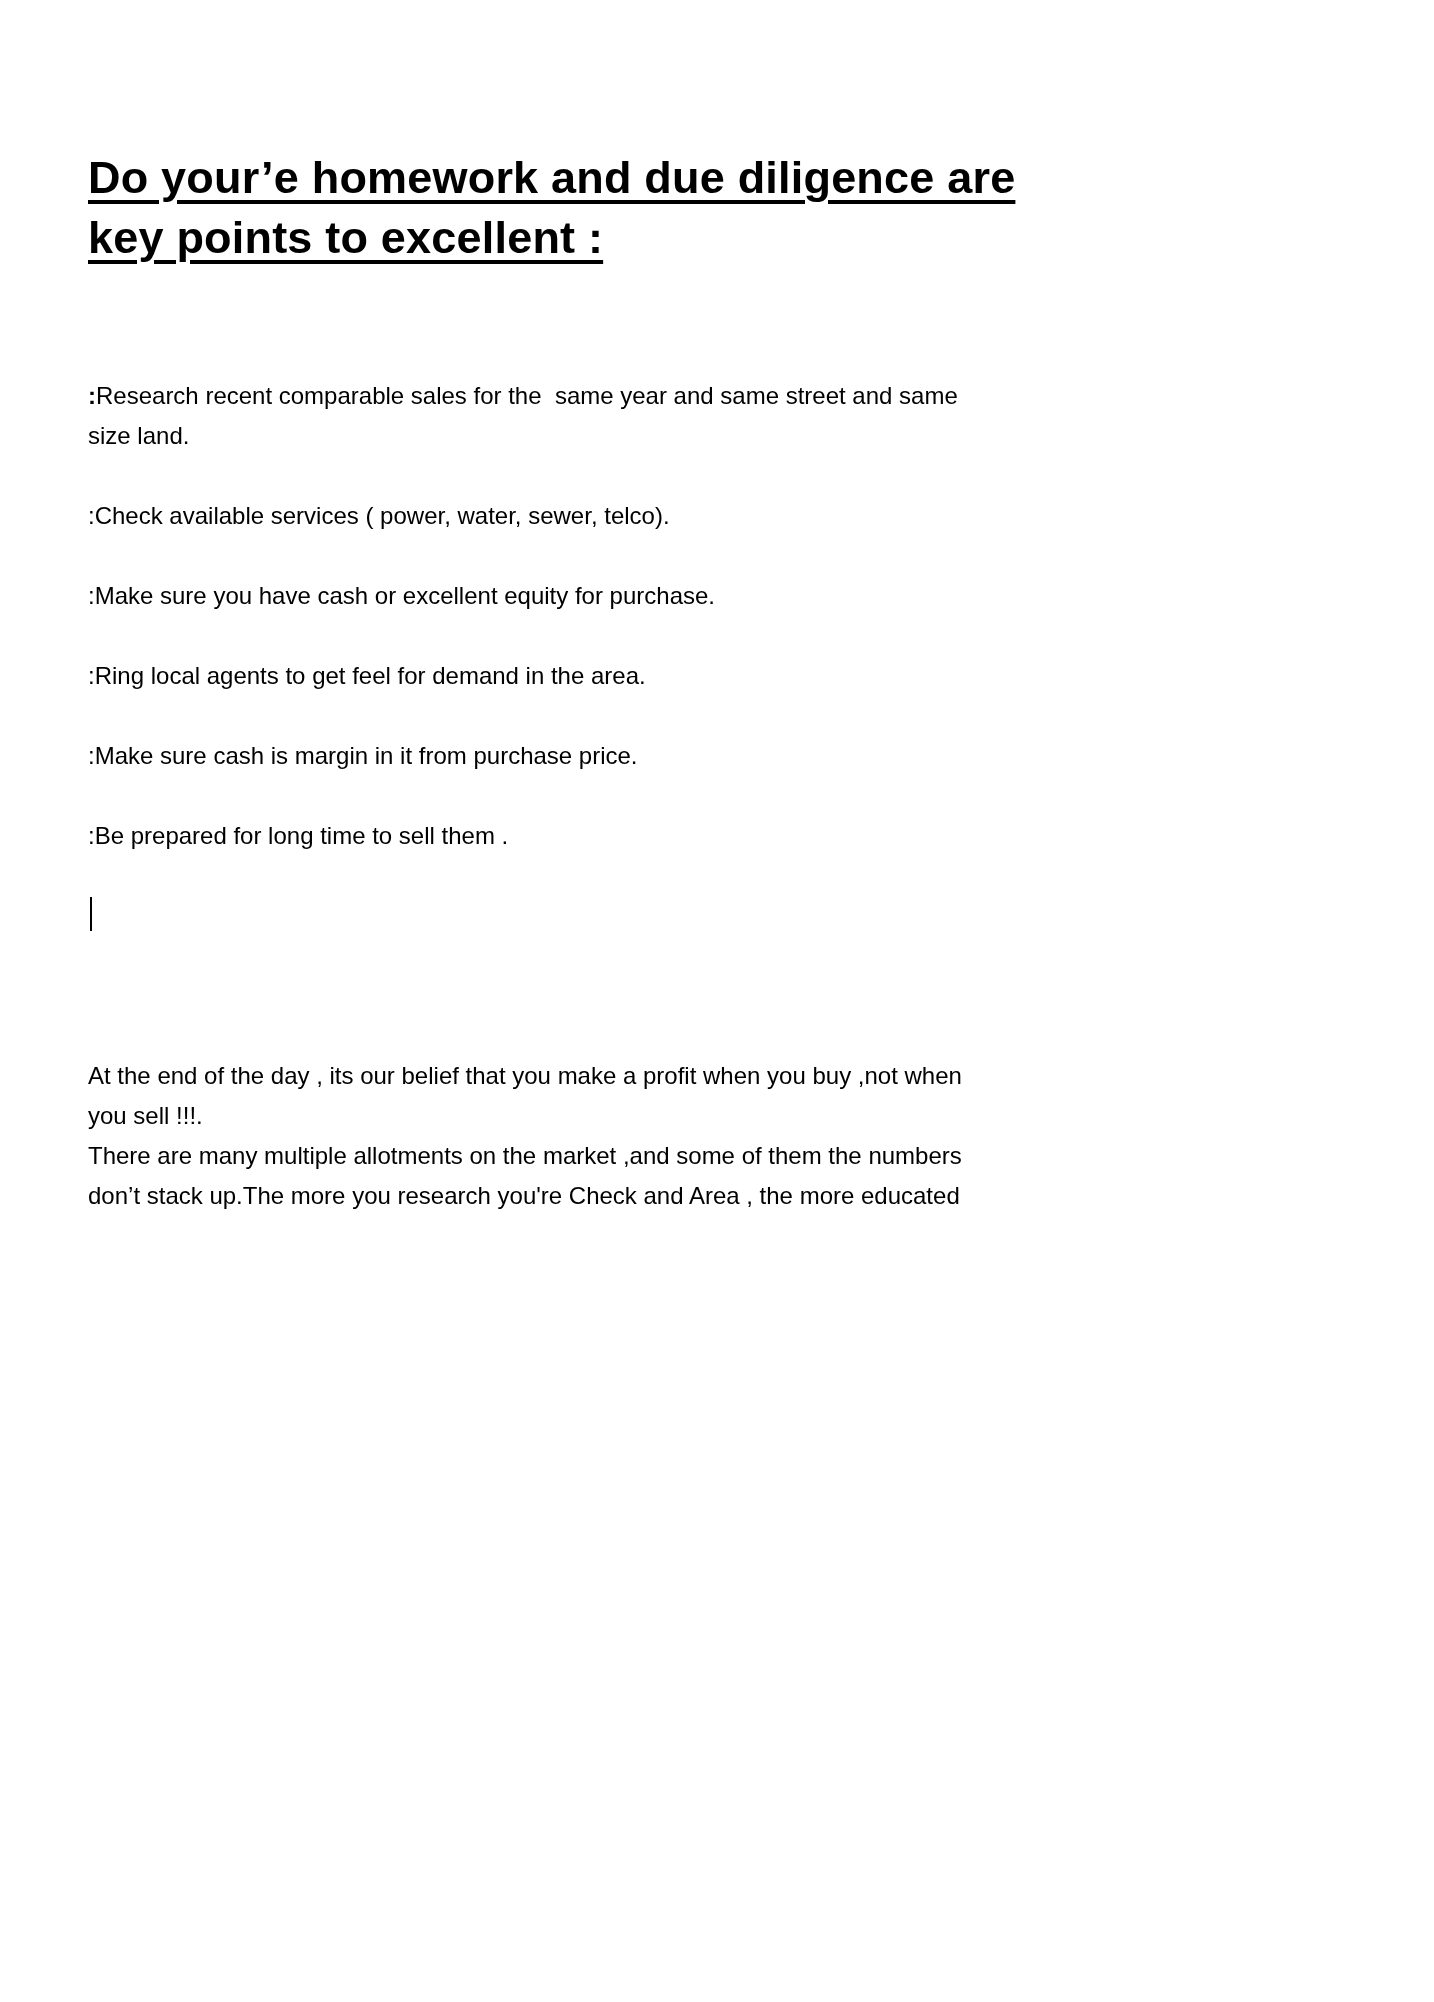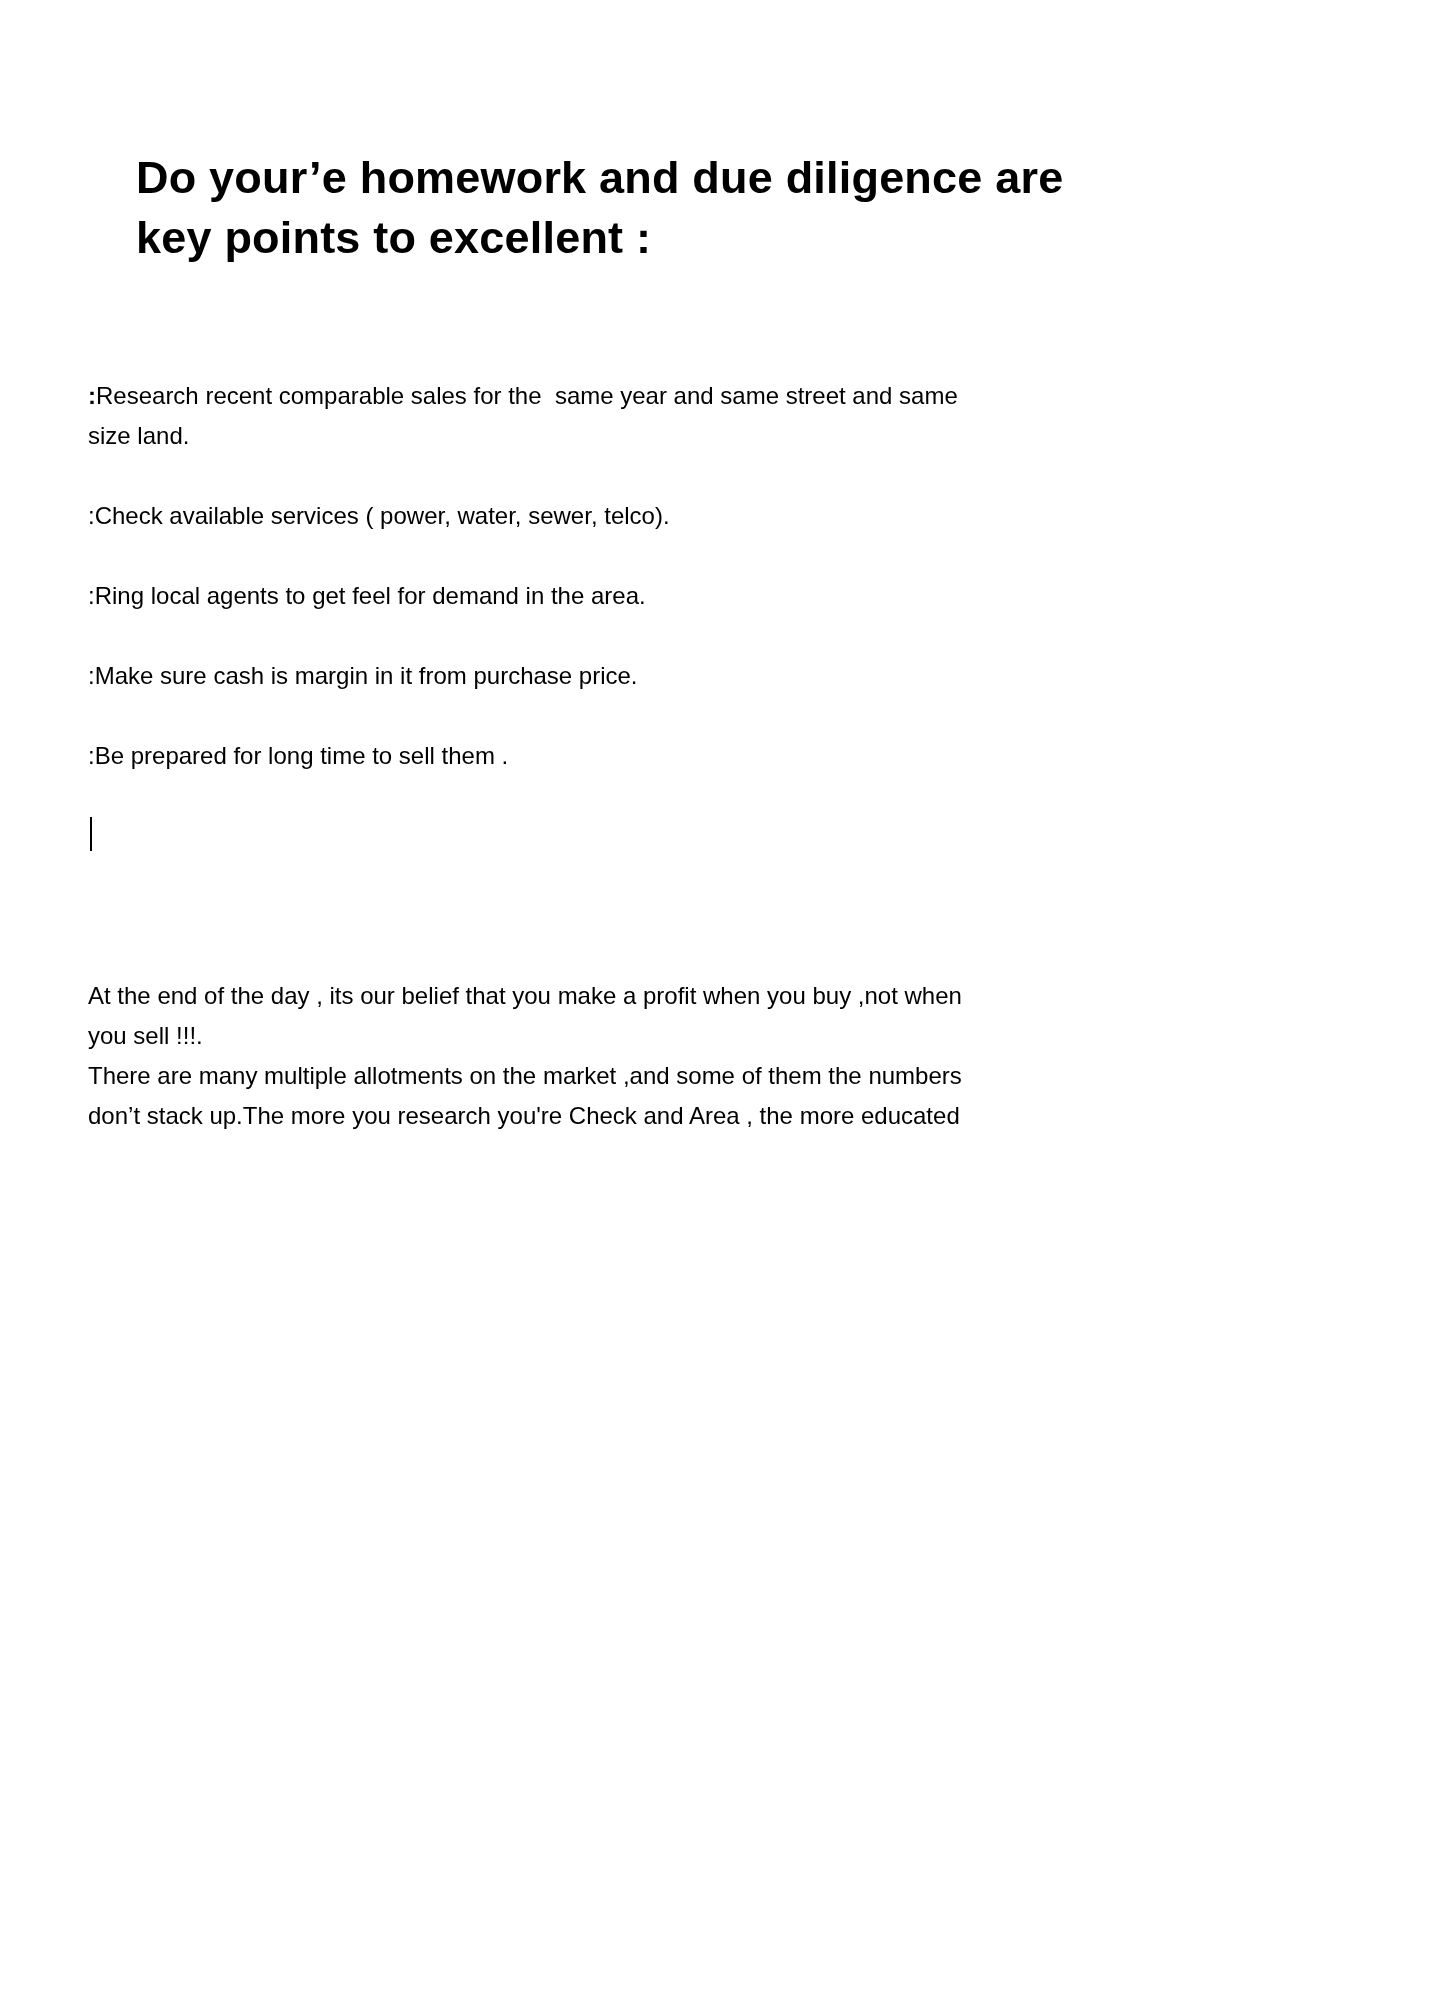--- a/index.html
+++ b/index.html
@@ -23,24 +23,24 @@
     margin-top: 148px;
     font-size: 45px;
     font-weight: 700;
     line-height: 60px;
     letter-spacing: 0.2px;
   }
   h1.doc-title .h-line {
     display: block;
     width: -moz-fit-content;
     width: fit-content;
+    text-decoration: underline;
     text-decoration-thickness: 4px;
     text-underline-offset: 7px;
     white-space: pre;
-    margin-left: 48px;
   }
   .body-text {
     margin-top: 108px;
     font-size: 24px;
     line-height: 40px;
   }
   .para { margin-top: 40px; }
   .para:first-child { margin-top: 0; }
   .para.closing { margin-top: 120px; }
   .line { white-space: pre; }
@@ -69,20 +69,23 @@
 
       <div class="para">
         <div class="line"><span class="lead-colon">:</span><span>Research recent comparable sales for the  same year and same street and same</span></div>
         <div class="line">size land.</div>
       </div>
 
       <div class="para">
         <div class="line">:Check available services ( power, water, sewer, telco).</div>
       </div>
 
+      <div class="para">
+        <div class="line">:Make sure you have cash or excellent equity for purchase.</div>
+      </div>
 
       <div class="para">
         <div class="line">:Ring local agents to get feel for demand in the area.</div>
       </div>
 
       <div class="para">
         <div class="line">:Make sure cash is margin in it from purchase price.</div>
       </div>
 
       <div class="para">

